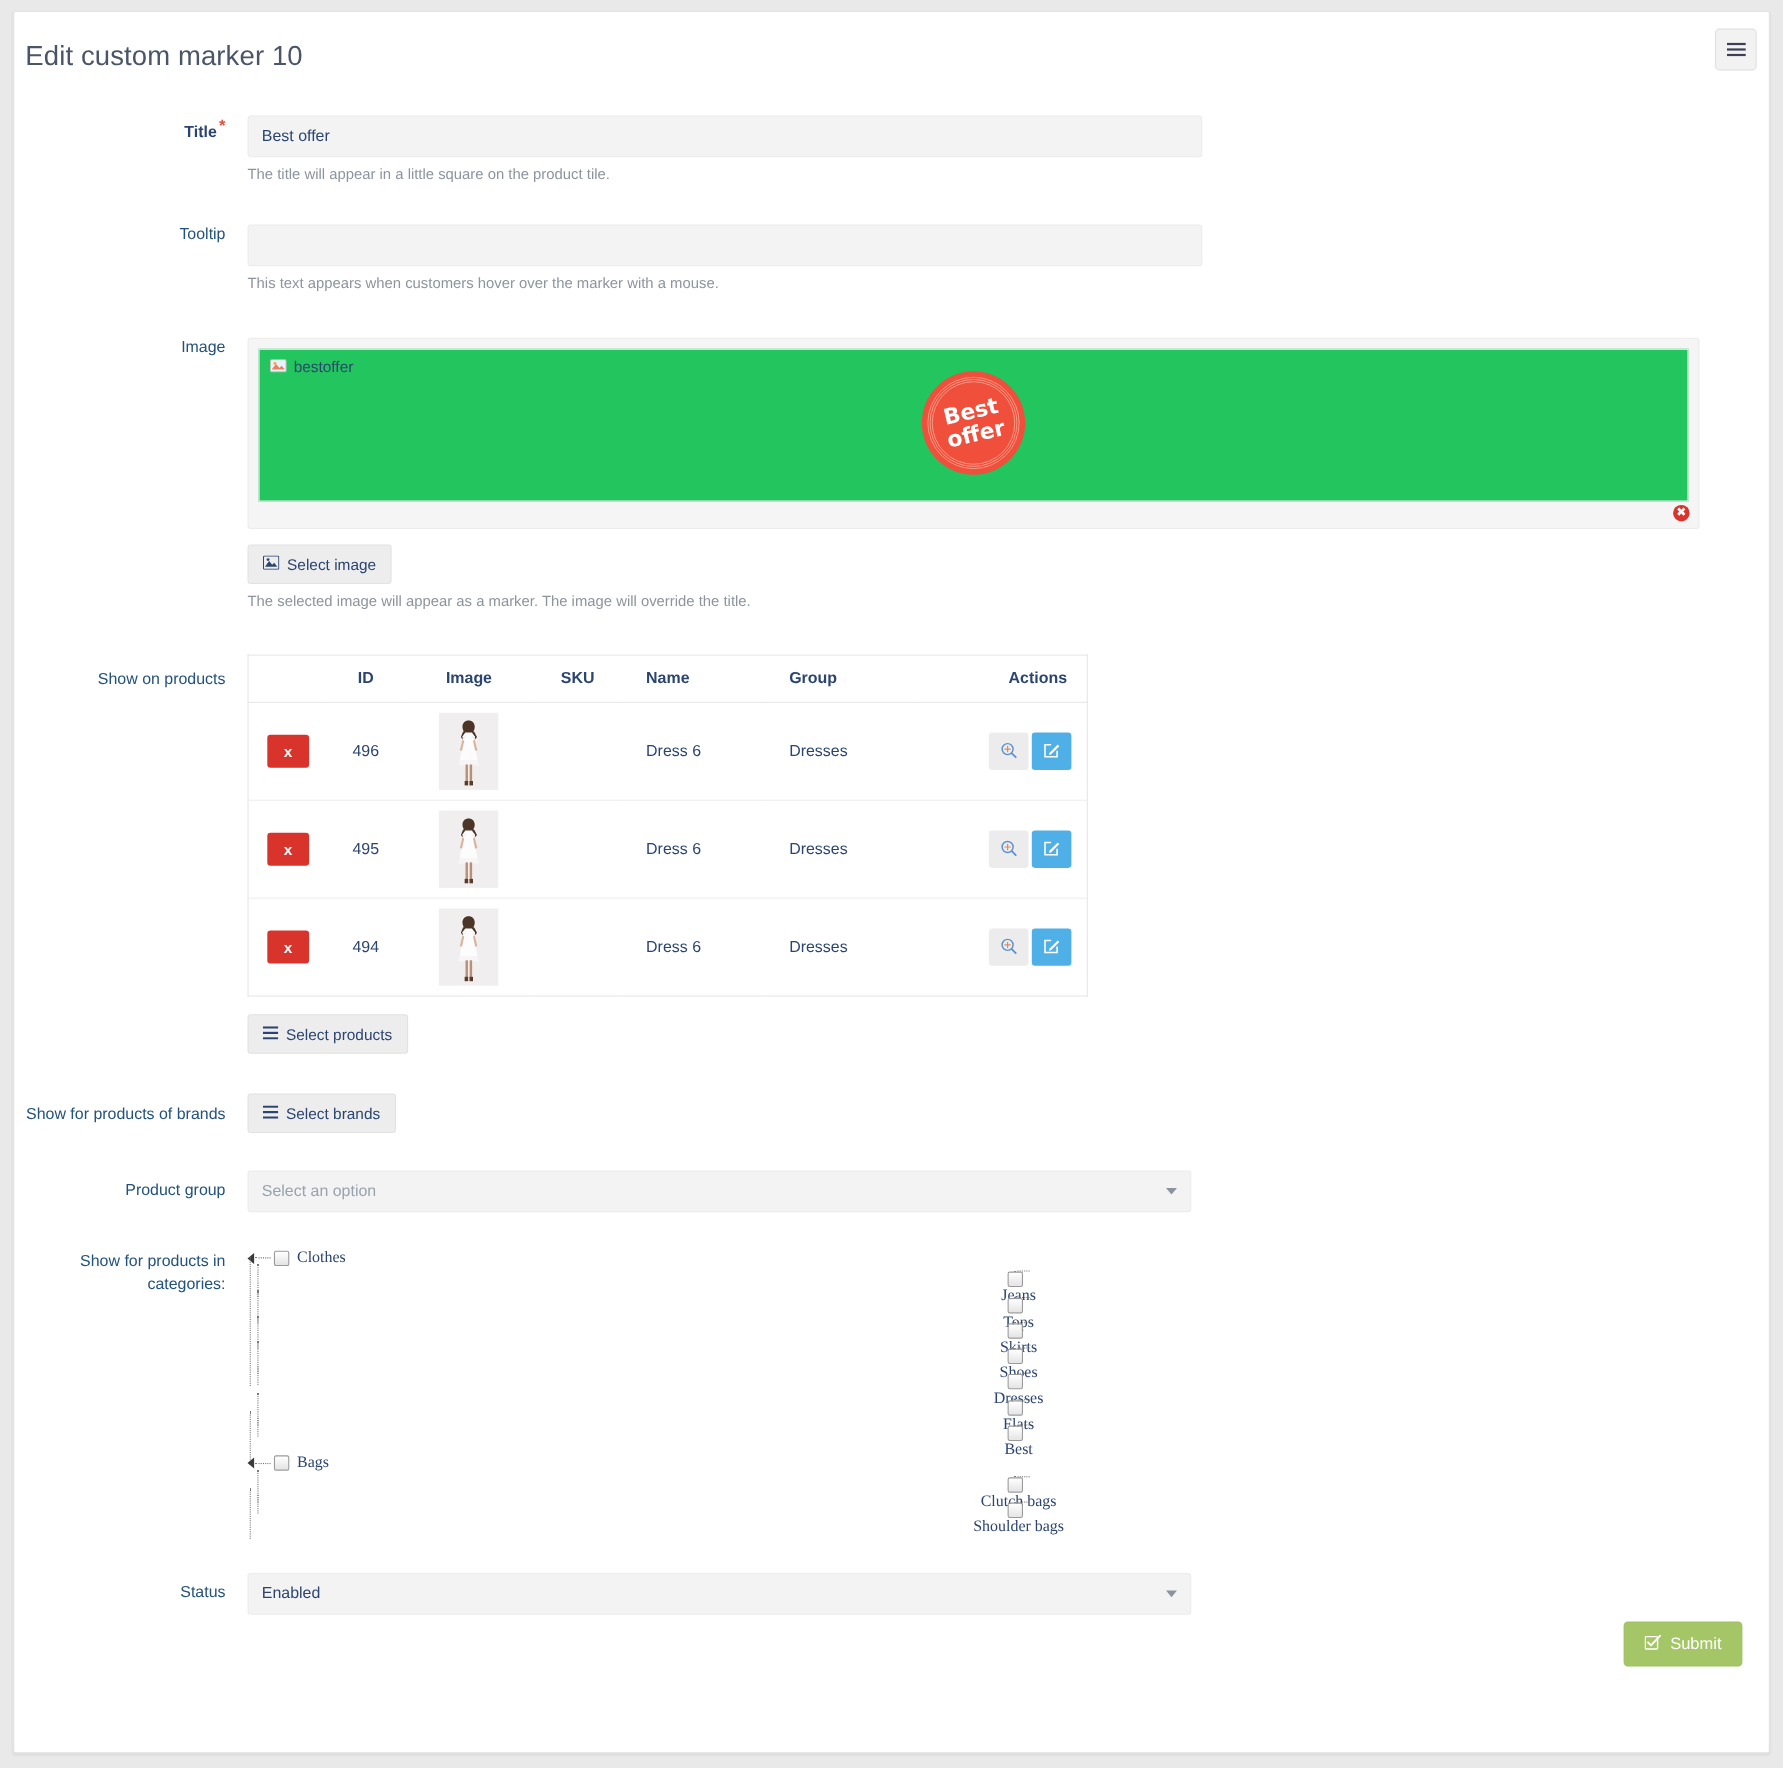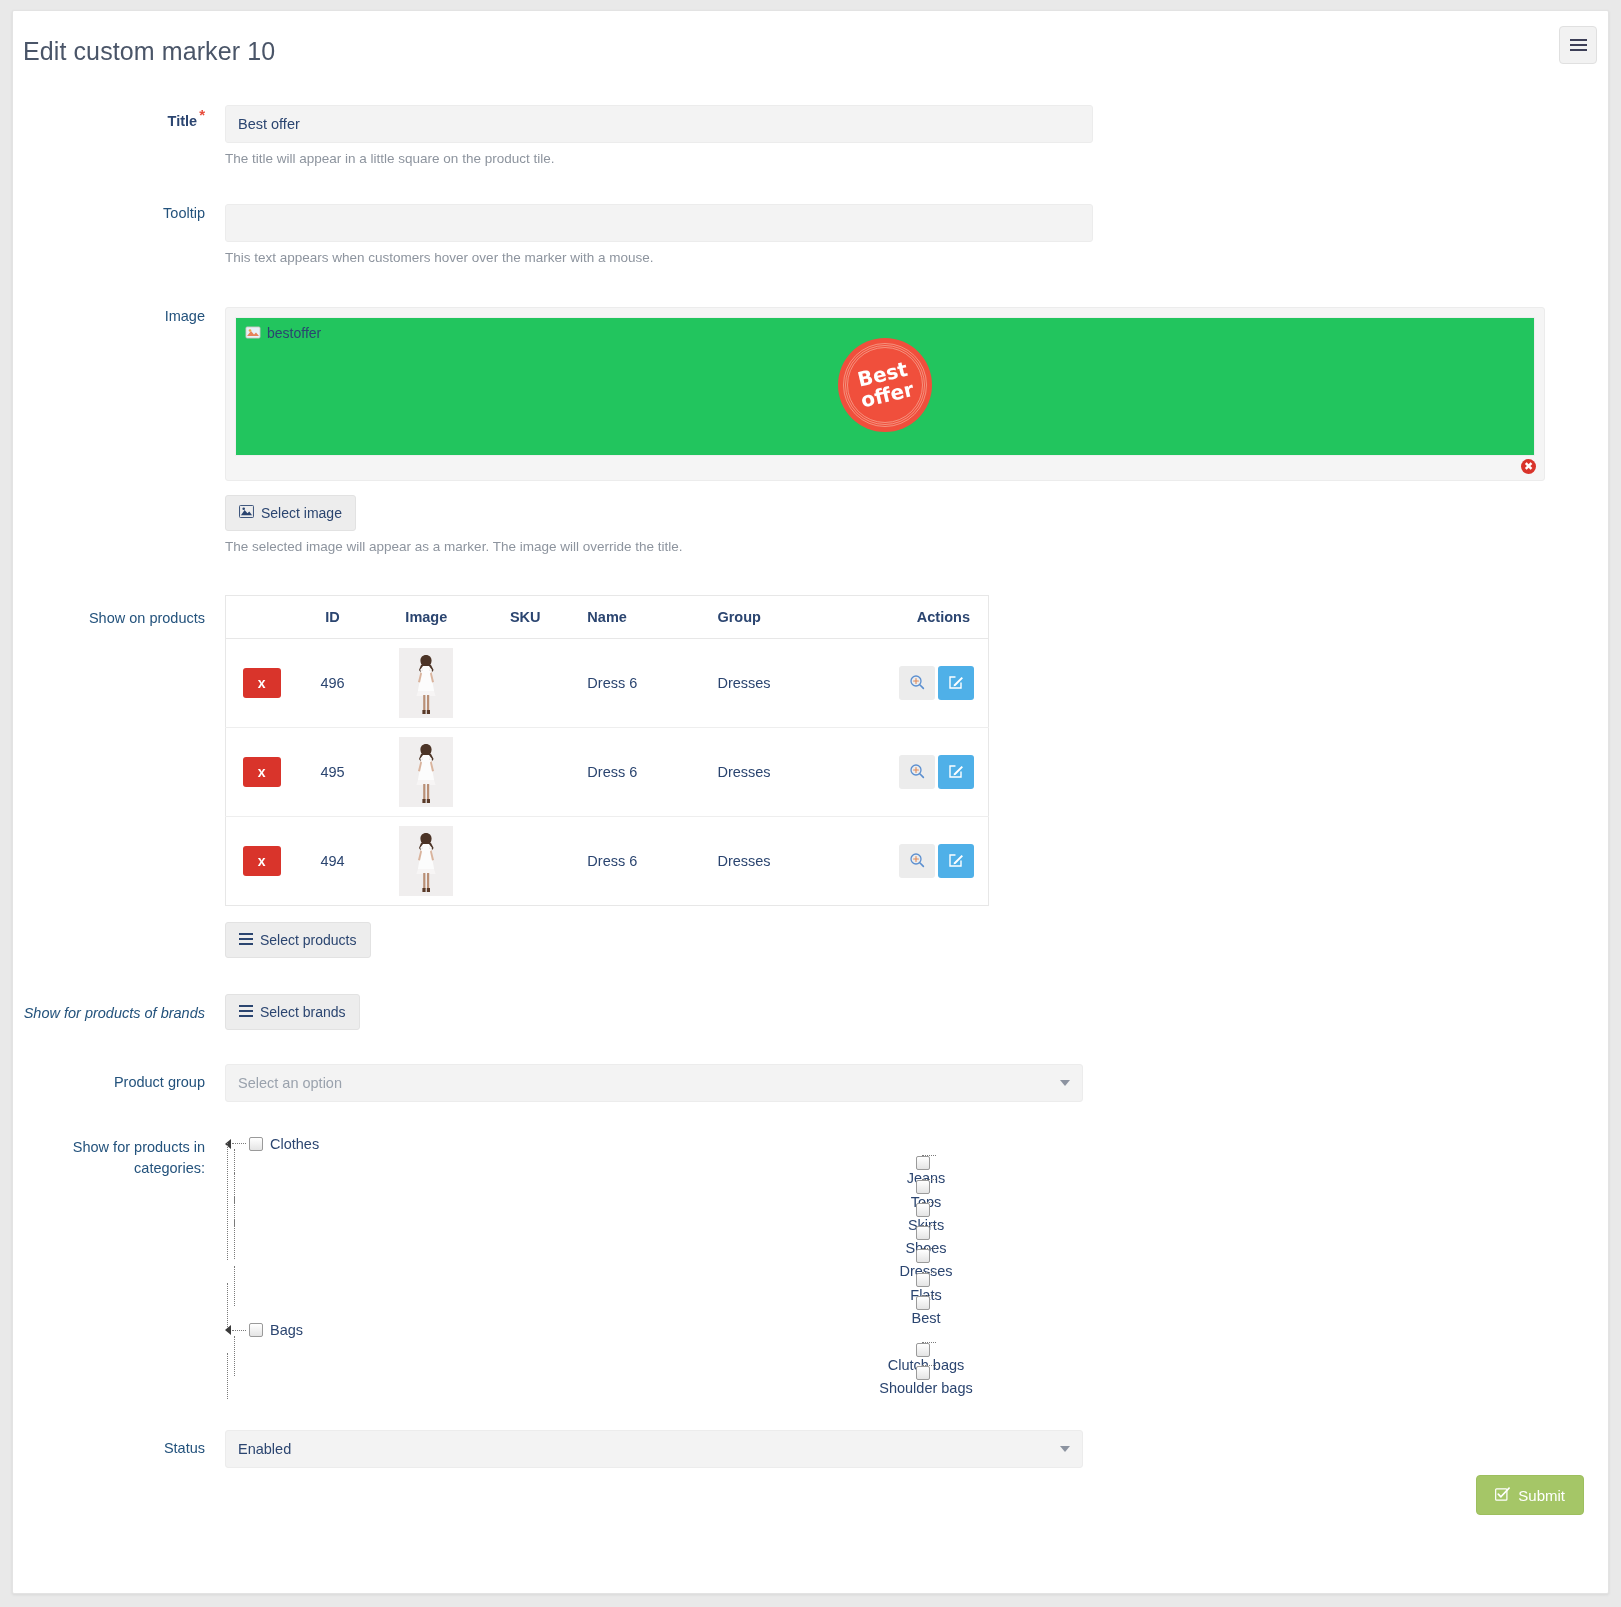--- a/index.html
+++ b/index.html
@@ -227,21 +227,21 @@
   .caret {
     position: absolute; right: 12px; top: 50%;
     transform: translateY(-50%);
     width: 0; height: 0;
     border-left: 5px solid transparent;
     border-right: 5px solid transparent;
     border-top: 6px solid #8c93a0;
   }
 
   
-  .tree { font-size: 14.5px; color: #2b4570; position: relative; }
+  .tree { font-size: 14.5px; color: #2b4570; position: relative; font-family: Liberation Serif, serif; }
   .tnode { display: flex; align-items: center; height: 23.3px; position: relative; }
   .tnode .tri {
     width: 0; height: 0;
     border-top: 5px solid transparent;
     border-bottom: 5px solid transparent;
     border-right: 6px solid #3a3a3a;
     margin-right: 1px;
   }
   .dots {
     display: inline-block;
@@ -499,21 +499,21 @@
             <rect x="0" y="5" width="14" height="2" fill="#2b4570"></rect>
             <rect x="0" y="10" width="14" height="2" fill="#2b4570"></rect>
           </svg>
         </span>
         <span>Select products</span>
       </button>
     </div>
   </div>
 
   <div class="form-row" style="margin-top:36px;">
-    <div class="lbl normal" style="padding-top:10px;font-style:italic;">Show for products of brands</div>
+    <div class="lbl normal" style="padding-top:10px;">Show for products of brands</div>
     <div class="field">
       <button class="btn-gray">
         <span>
           <svg width="14" height="12" viewBox="0 0 14 12">
             <rect x="0" y="0" width="14" height="2" fill="#2b4570"></rect>
             <rect x="0" y="5" width="14" height="2" fill="#2b4570"></rect>
             <rect x="0" y="10" width="14" height="2" fill="#2b4570"></rect>
           </svg>
         </span>
         <span>Select brands</span>

